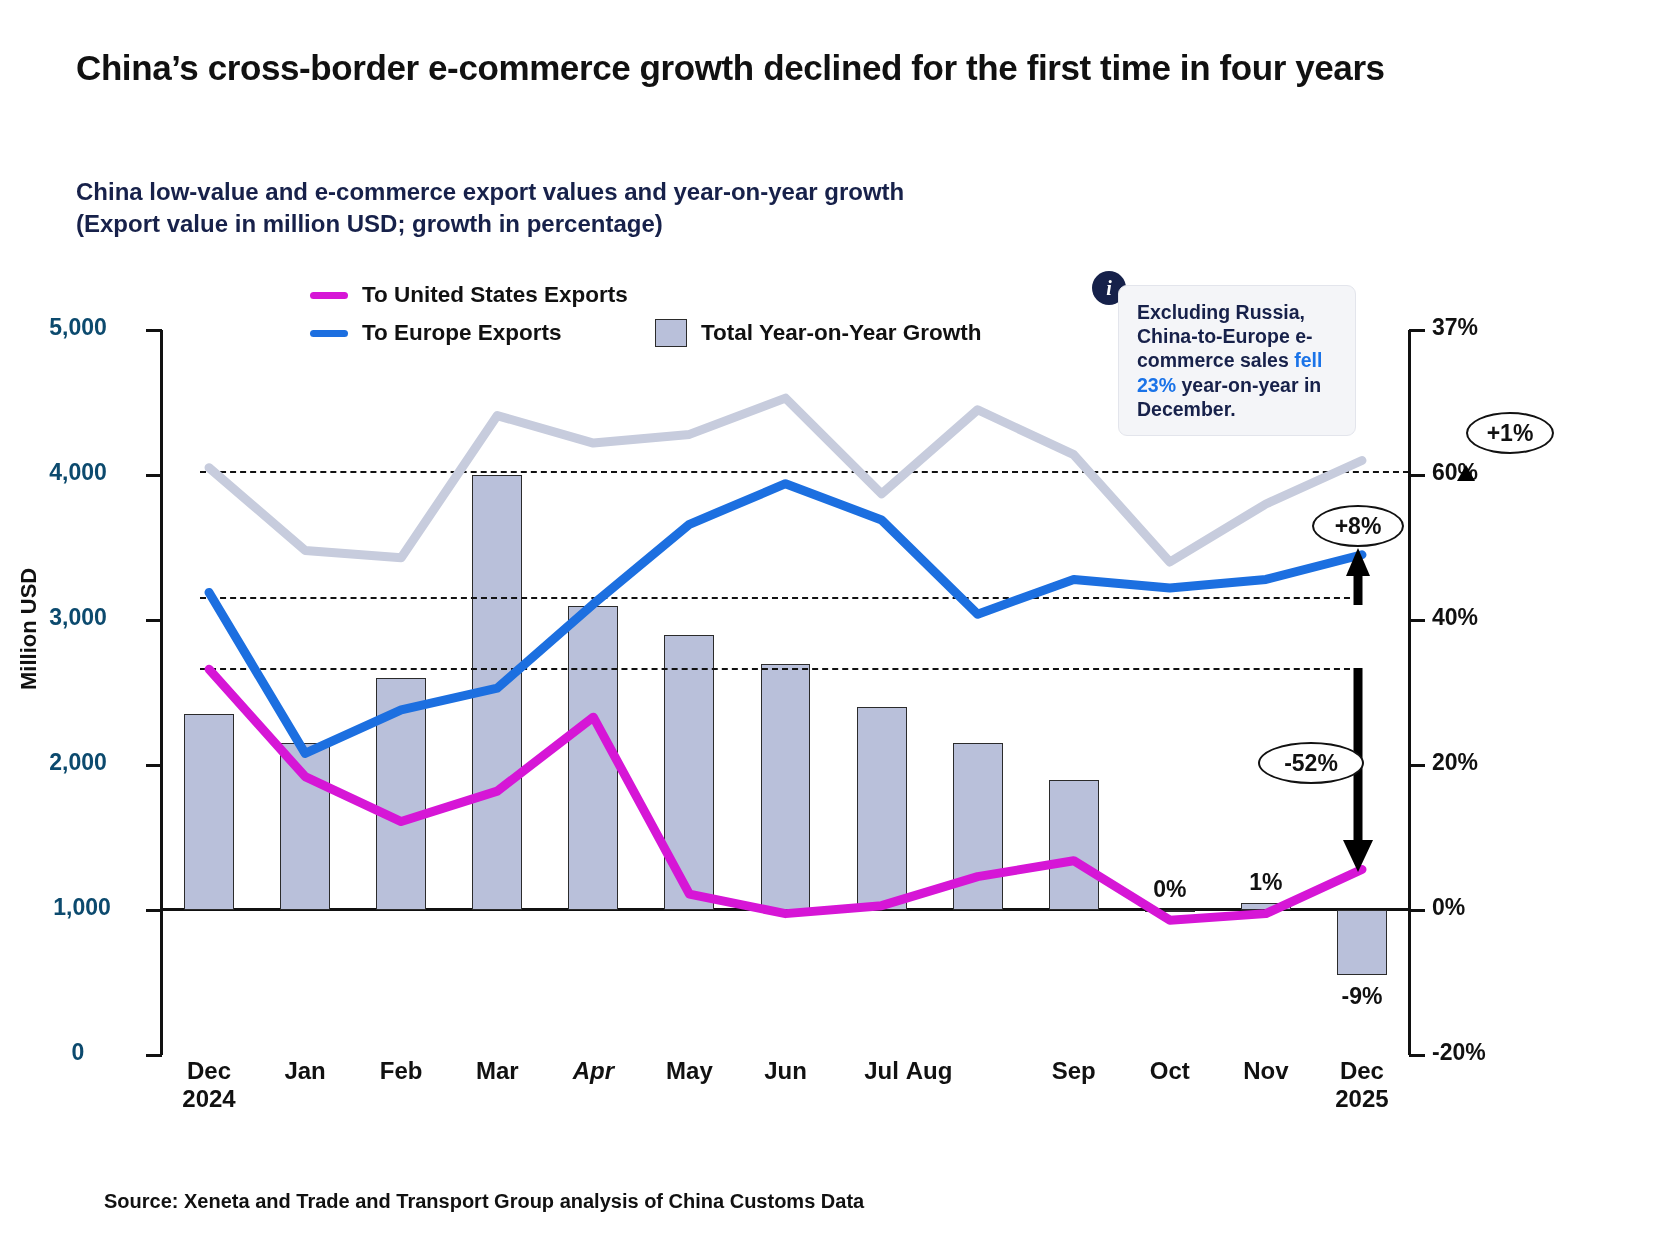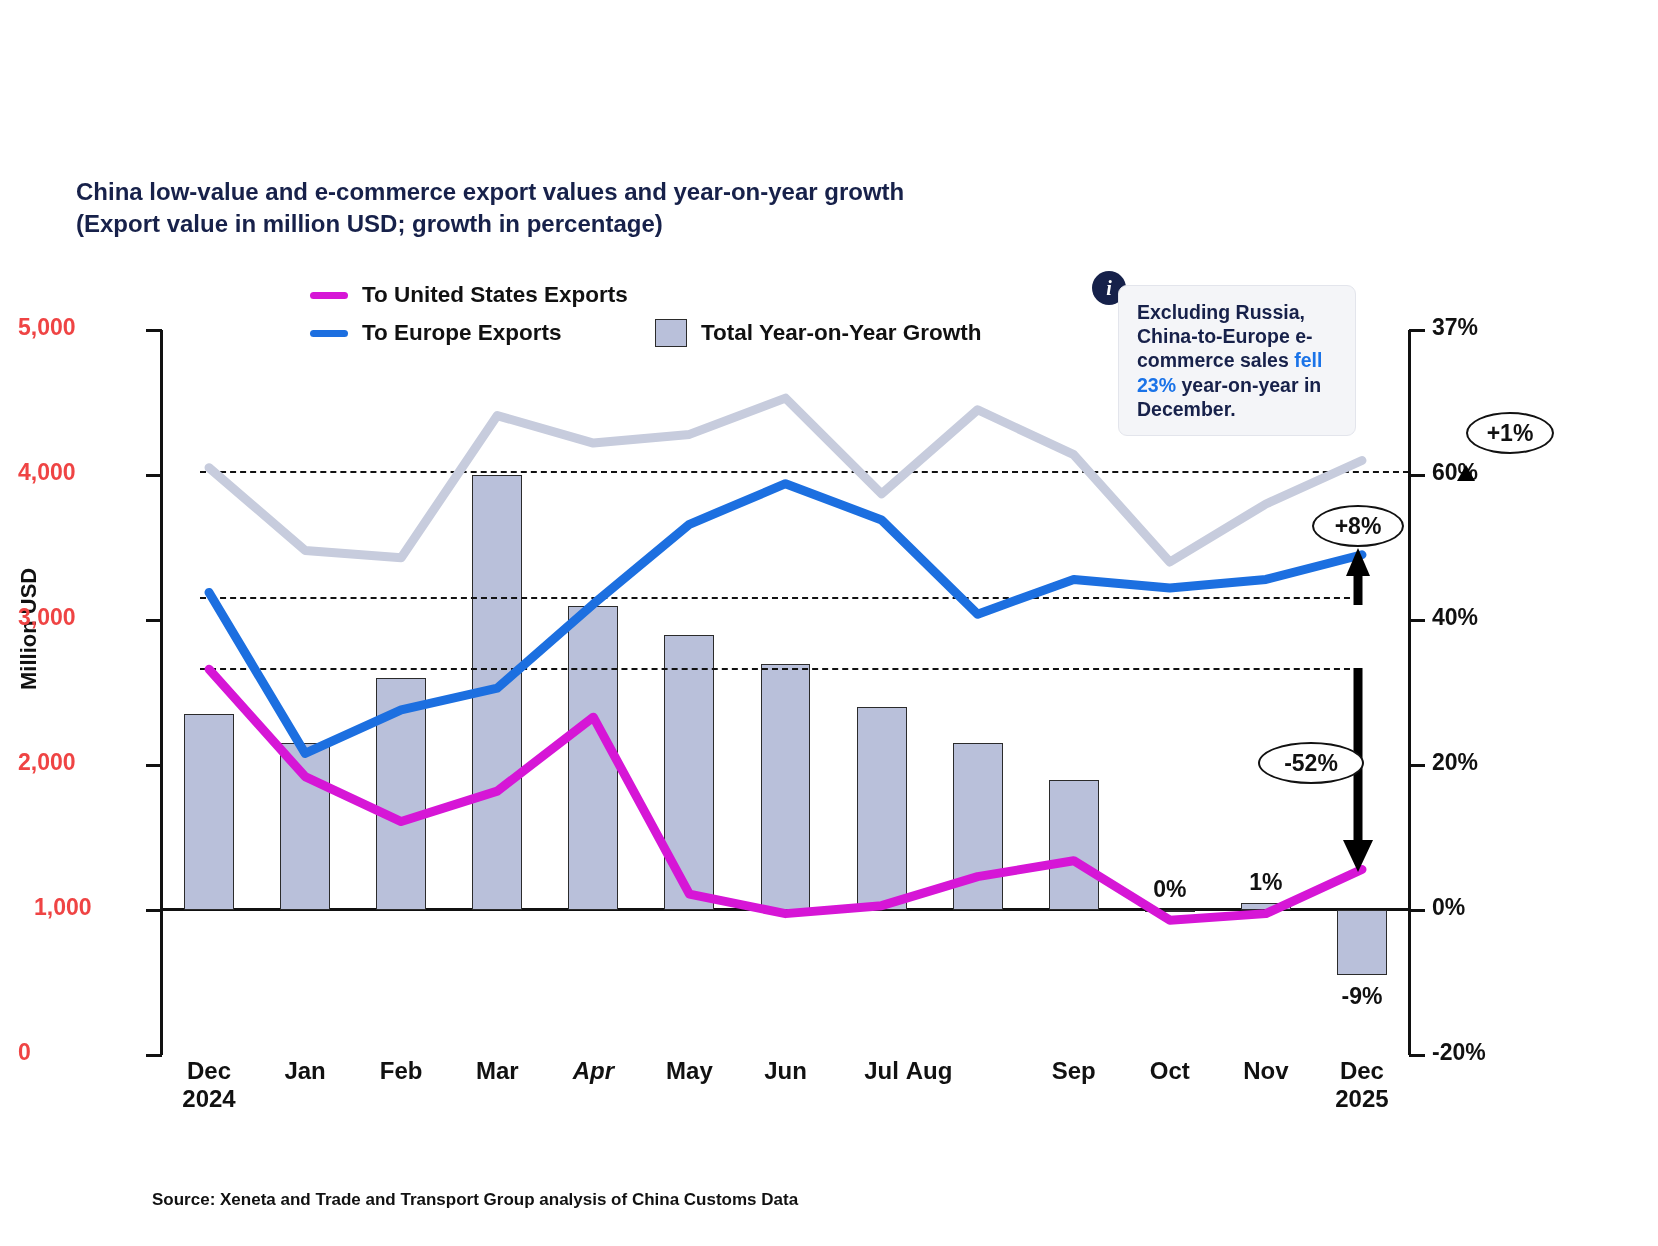--- a/index.html
+++ b/index.html
@@ -42,22 +42,22 @@
   .info-badge{
     position:absolute;left:1092px;top:271px;width:34px;height:34px;border-radius:50%;
     background:#16214a;color:#fff;font-size:20px;font-weight:bold;
     display:flex;align-items:center;justify-content:center;font-style:italic;
     font-family:"Liberation Serif", serif;
   }
   .axis-left{position:absolute;left:160px;top:330px;width:3px;height:725px;background:#111;}
   .axis-right{position:absolute;left:1408px;top:330px;width:3px;height:725px;background:#111;}
   .zero-line{position:absolute;left:160px;top:908px;width:1251px;height:2.5px;background:#111;}
 
-  .ytick-l{position:absolute;font-size:23px;font-weight:bold;color:#ef4444;
-     text-align:left;width:120px;}
+  .ytick-l{position:absolute;font-size:23px;font-weight:bold;color:#0c4a6e;
+     text-align:center;width:120px;}
   .ytick-r{position:absolute;font-size:23px;font-weight:bold;color:#111;
      text-align:left;width:140px;left:1432px;}
   .tick-mark-l{position:absolute;left:146px;width:16px;height:3px;background:#111;}
   .tick-mark-r{position:absolute;left:1409px;width:16px;height:3px;background:#111;}
 
   .ylabel{
     position:absolute;left:16px;top:690px;
     transform:rotate(-90deg);transform-origin:left top;
     font-size:22px;font-weight:bold;color:#111;white-space:nowrap;
   }
@@ -76,28 +76,29 @@
 
   .pill{
     position:absolute;border:2.6px solid #111;border-radius:50%;
     background:#fff;font-size:23px;font-weight:bold;color:#111;
     display:flex;align-items:center;justify-content:center;
     height:42px;box-sizing:border-box;
   }
 
   .source{
     position:absolute;left:104px;top:1190px;
-    font-size:17px;font-weight:bold;color:#111;white-space:nowrap;margin-left:48px;
+    font-size:20px;font-weight:bold;color:#111;white-space:nowrap;
   }
 </style>
 </head>
 <body>
 
 <div id="root">
 
+  <div class="title">China’s cross-border e-commerce growth declined for the first time in four years</div>
 
   <div class="subtitle">
     <span>China low-value and e-commerce export values and year-on-year growth</span>
     <span class="l2">(Export value in million USD; growth in percentage)</span>
   </div>
 
   <div class="legend">
     <div class="legend-row">
       <div class="legend-item">
         <span class="legend-line" style="background:#d616d6"></span>
@@ -120,21 +121,21 @@
   <div class="callout"><span>Excluding Russia, China-to-Europe e-commerce sales </span><span class="hl">fell 23%</span><span> year-on-year in December.</span></div>
 
   <div class="axis-left"></div>
   <div class="axis-right"></div>
   <div class="zero-line"></div>
   <div class="ylabel">Million USD</div>
 
   <div id="axis-layer">
       <div class="ytick-l" style="left: 18px; top: 1039px;">0</div>
       <div class="tick-mark-l" style="top: 1054px;"></div>
-      <div class="ytick-l" style="left: 34px; top: 894px;">1,000</div>
+      <div class="ytick-l" style="left: 22px; top: 894px;">1,000</div>
       <div class="tick-mark-l" style="top: 909px;"></div>
       <div class="ytick-l" style="left: 18px; top: 749px;">2,000</div>
       <div class="tick-mark-l" style="top: 764px;"></div>
       <div class="ytick-l" style="left: 18px; top: 604px;">3,000</div>
       <div class="tick-mark-l" style="top: 619px;"></div>
       <div class="ytick-l" style="left: 18px; top: 459px;">4,000</div>
       <div class="tick-mark-l" style="top: 474px;"></div>
       <div class="ytick-l" style="left: 18px; top: 314px;">5,000</div>
       <div class="tick-mark-l" style="top: 329px;"></div>
       <div class="ytick-r" style="top: 1039px;">-20%</div>

